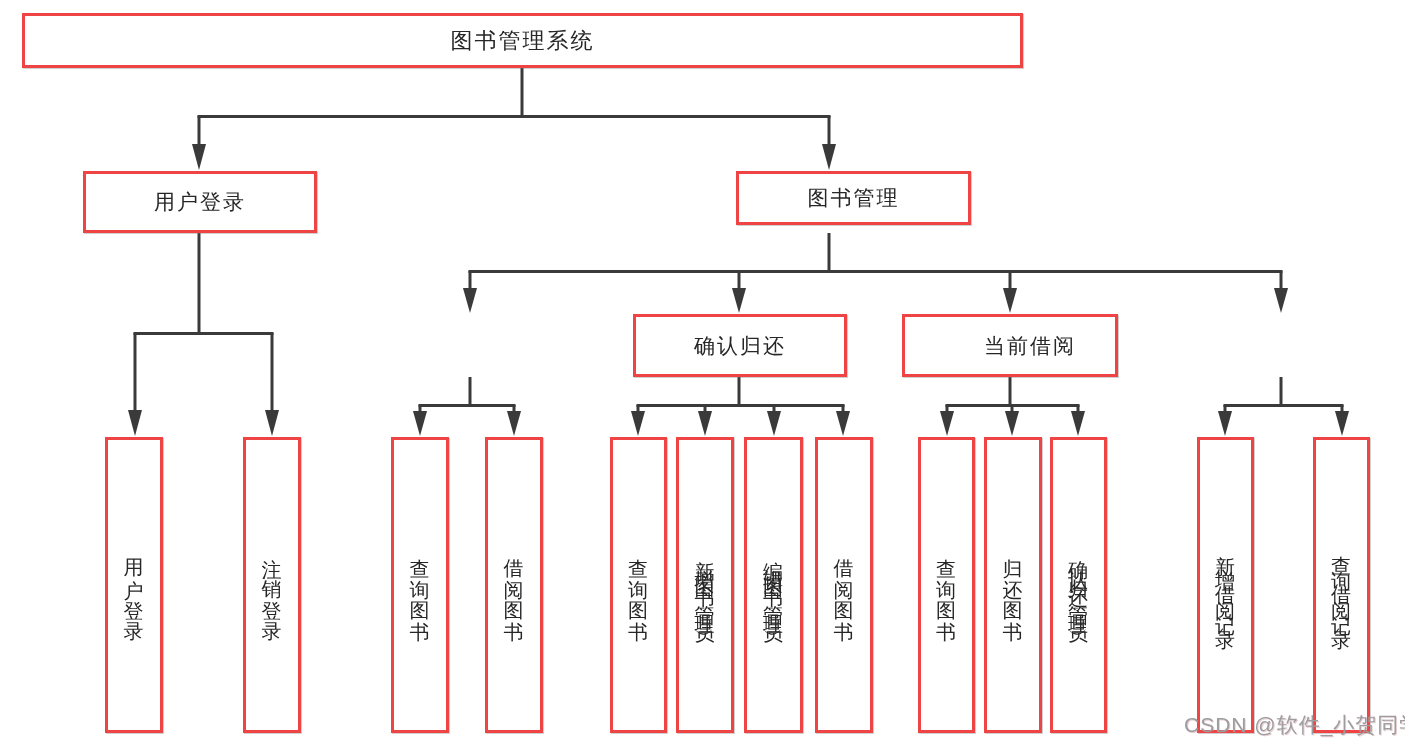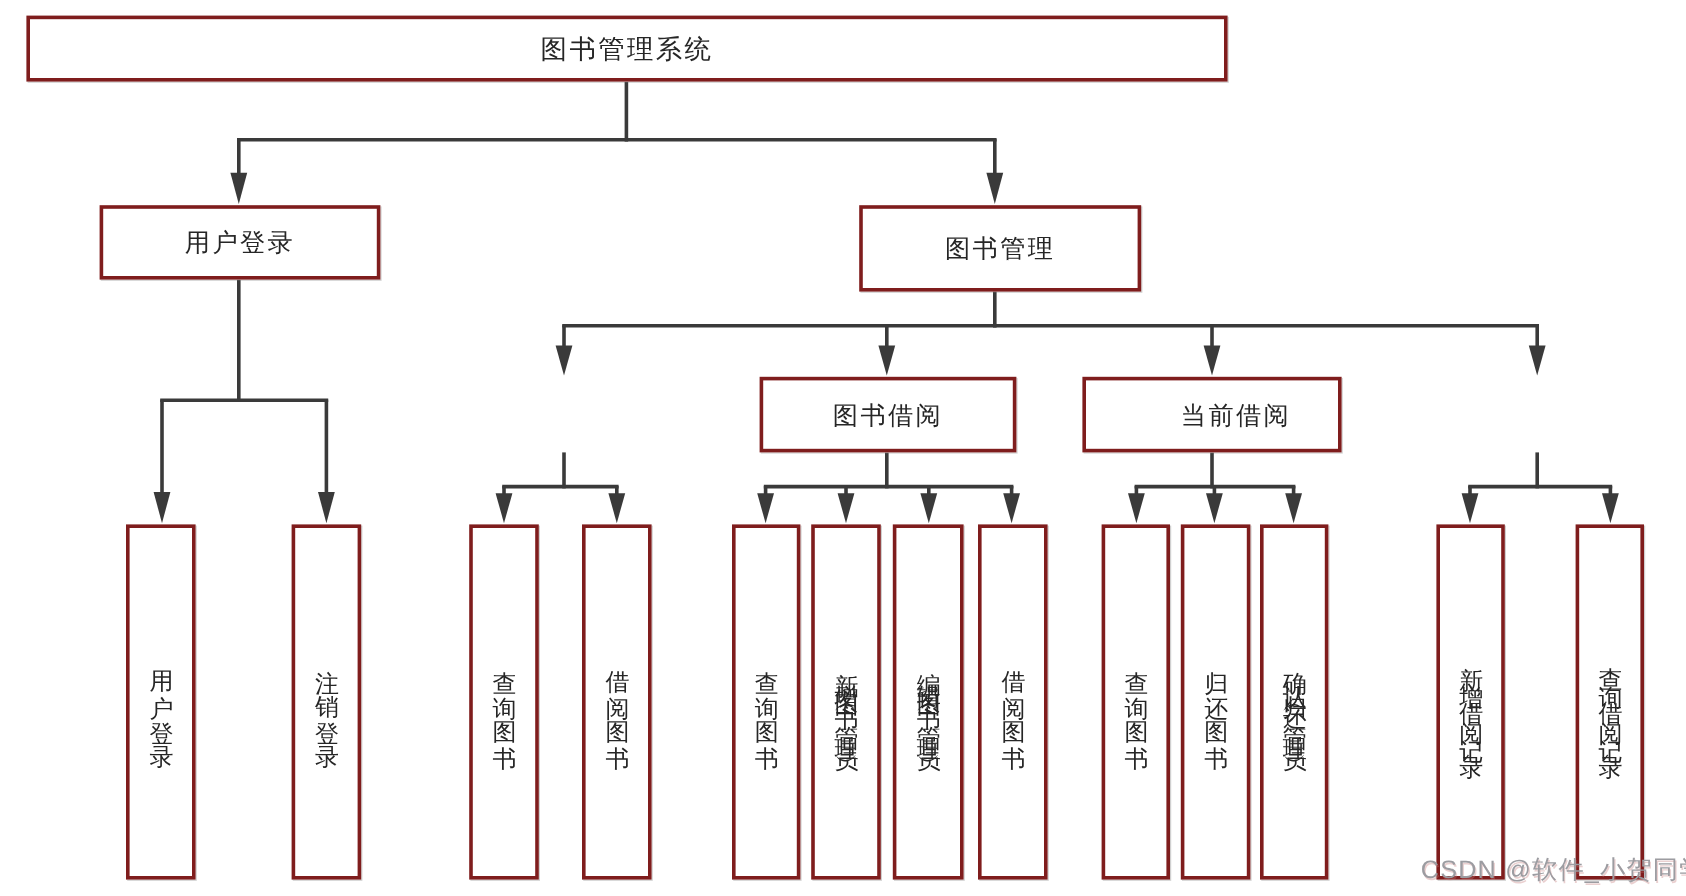--- a/index.html
+++ b/index.html
@@ -12,21 +12,21 @@
     overflow: hidden;
   }
   .connectors {
     position: absolute;
     left: 0; top: 0;
     width: 1405px; height: 747px;
   }
   .node {
     position: absolute;
     box-sizing: border-box;
-    border: 3px solid #7f1d1d;
+    border: 3px solid #ef4444;
     background: #ffffff;
     display: flex;
     align-items: center;
     justify-content: center;
     color: #262626;
     box-shadow: 1px 1px 0 rgba(120,120,120,0.35);
   }
   .h-label { font-size: 21px; letter-spacing: 2px; white-space: nowrap; }
   .root-label { font-size: 22px; letter-spacing: 2px; }
   .v-label {
@@ -120,26 +120,26 @@
     </g>
   </svg>
 
   <div class="node" style="left:22px; top:13px; width:1001px; height:55px;">
     <span class="root-label">图书管理系统</span>
   </div>
 
   <div class="node" style="left:83px; top:171px; width:234px; height:62px;">
     <span class="h-label">用户登录</span>
   </div>
-  <div class="node" style="left:716px; top:171px; width:235px; height:72px;">
+  <div class="node" style="left:736px; top:171px; width:235px; height:54px;">
     <span class="h-label">图书管理</span>
   </div>
 
   <div class="node" style="left:633px; top:314px; width:214px; height:63px;">
-    <span class="h-label">图书借阅</span>
+    <span class="h-label">确认归还</span>
   </div>
   <div class="node" style="left:902px; top:314px; width:216px; height:63px;padding-left:40px;">
     <span class="h-label">当前借阅</span>
   </div>
 
   <div class="node" style="left:105px; top:437px; width:58px; height:296px;">
     <span class="v-label v4">用户登录</span>
   </div>
   <div class="node" style="left:243px; top:437px; width:58px; height:296px;">
     <span class="v-label v4">注销登录</span>

